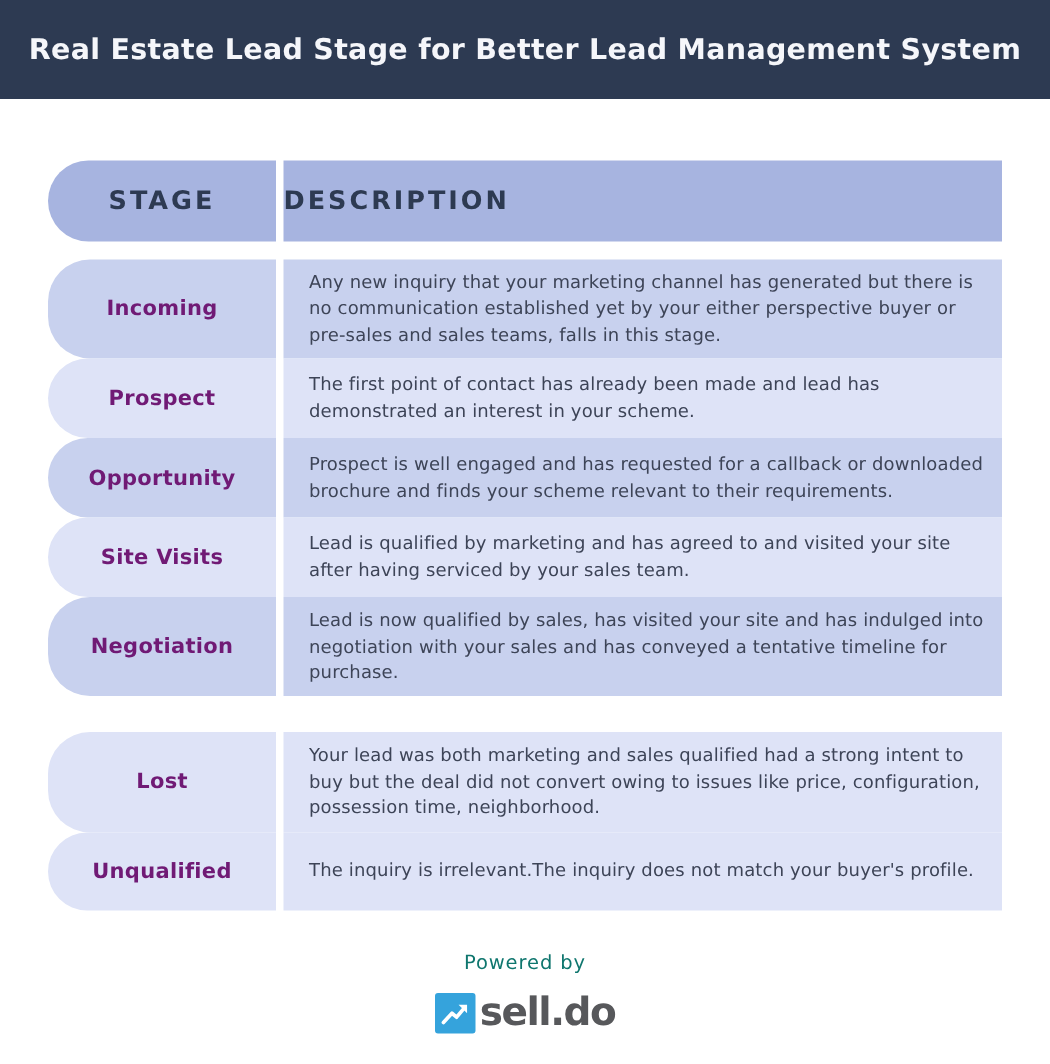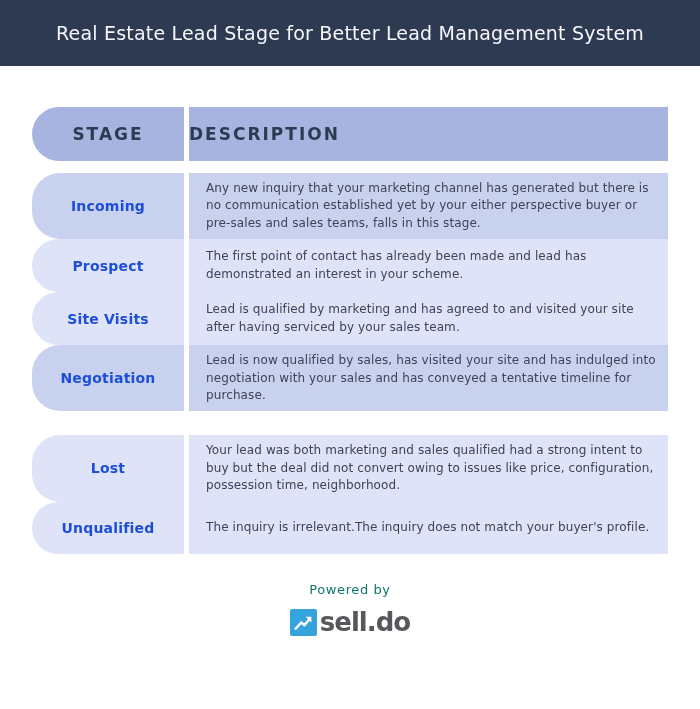--- a/index.html
+++ b/index.html
@@ -17,21 +17,21 @@
     width: 700px;
     height: 66px;
     background: #2d3a52;
     display: flex;
     align-items: center;
     justify-content: center;
   }
   .banner h1 {
     color: #f5f6fa;
     font-size: 19px;
-    font-weight: 400;
+    font-weight: 700;
     letter-spacing: 0.2px;
     white-space: nowrap;
   }
 
   
   .table {
     margin: 41px 32px 0 32px; 
   }
   .trow {
     display: flex;
@@ -61,21 +61,21 @@
   }
   .th-label {
     color: #2d3a52;
     font-size: 17px;
     font-weight: 700;
     letter-spacing: 2px;
   }
   .row-odd  .cell-stage, .row-odd  .cell-desc { background: #c8d1ee; }
   .row-even .cell-stage, .row-even .cell-desc { background: #dee3f7; }
   .stage-label {
-    color: #1d4ed8;
+    color: #701a75;
     font-size: 14px;
     font-weight: 600;
     letter-spacing: 0.2px;
     text-align: center;
   }
   .desc-text {
     color: #3d4457;
     font-size: 12px;
     font-weight: 500;
     line-height: 1.45;
@@ -153,20 +153,28 @@
 
   <div class="trow row-even r1">
     <div class="cell-stage">
       <span class="stage-label">Prospect</span>
     </div>
     <div class="cell-desc">
       <span class="desc-text">The first point of contact has already been made and lead has demonstrated an interest in your scheme.</span>
     </div>
   </div>
 
+  <div class="trow row-odd r2">
+    <div class="cell-stage">
+      <span class="stage-label">Opportunity</span>
+    </div>
+    <div class="cell-desc">
+      <span class="desc-text">Prospect is well engaged and has requested for a callback or downloaded brochure and finds your scheme relevant to their requirements.</span>
+    </div>
+  </div>
 
   <div class="trow row-even r3">
     <div class="cell-stage">
       <span class="stage-label">Site Visits</span>
     </div>
     <div class="cell-desc">
       <span class="desc-text">Lead is qualified by marketing and has agreed to and visited your site after having serviced by your sales team.</span>
     </div>
   </div>
 

